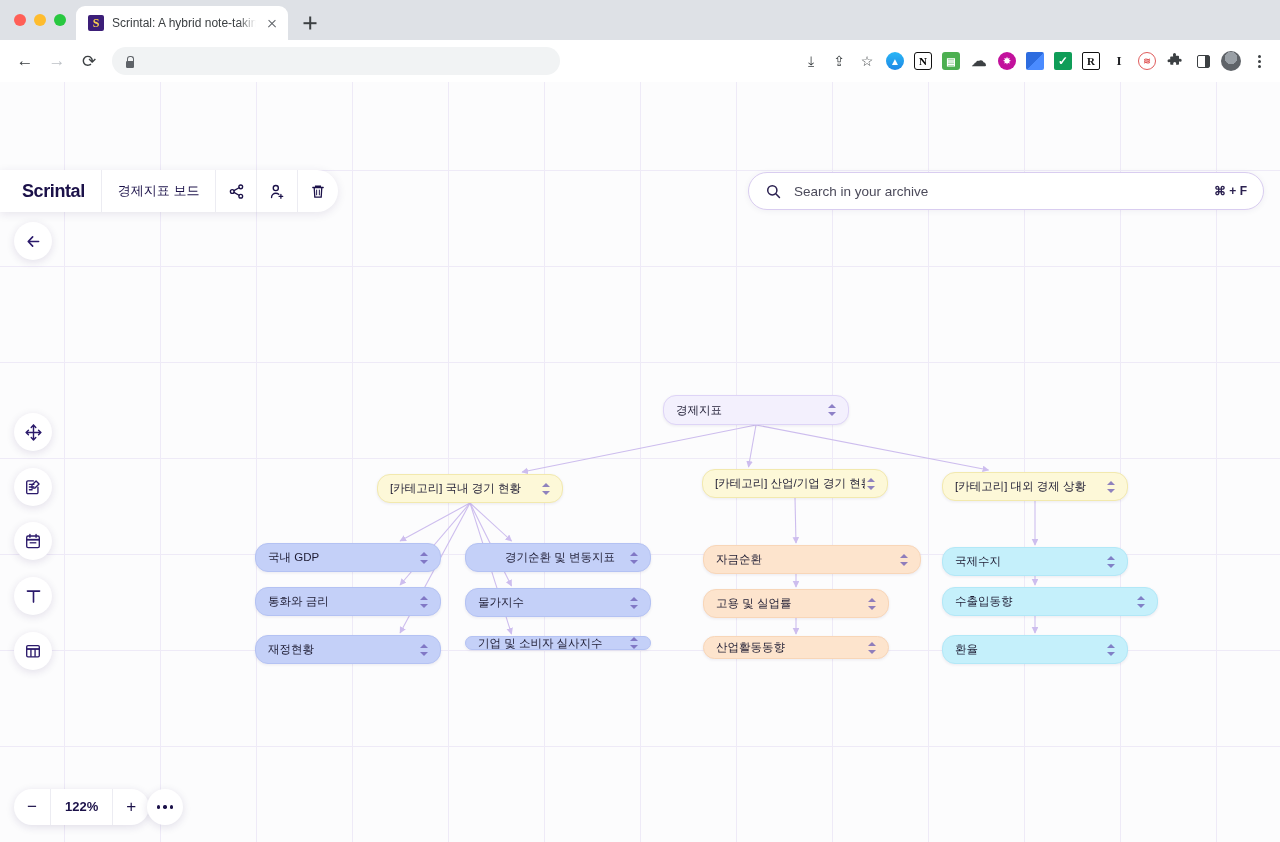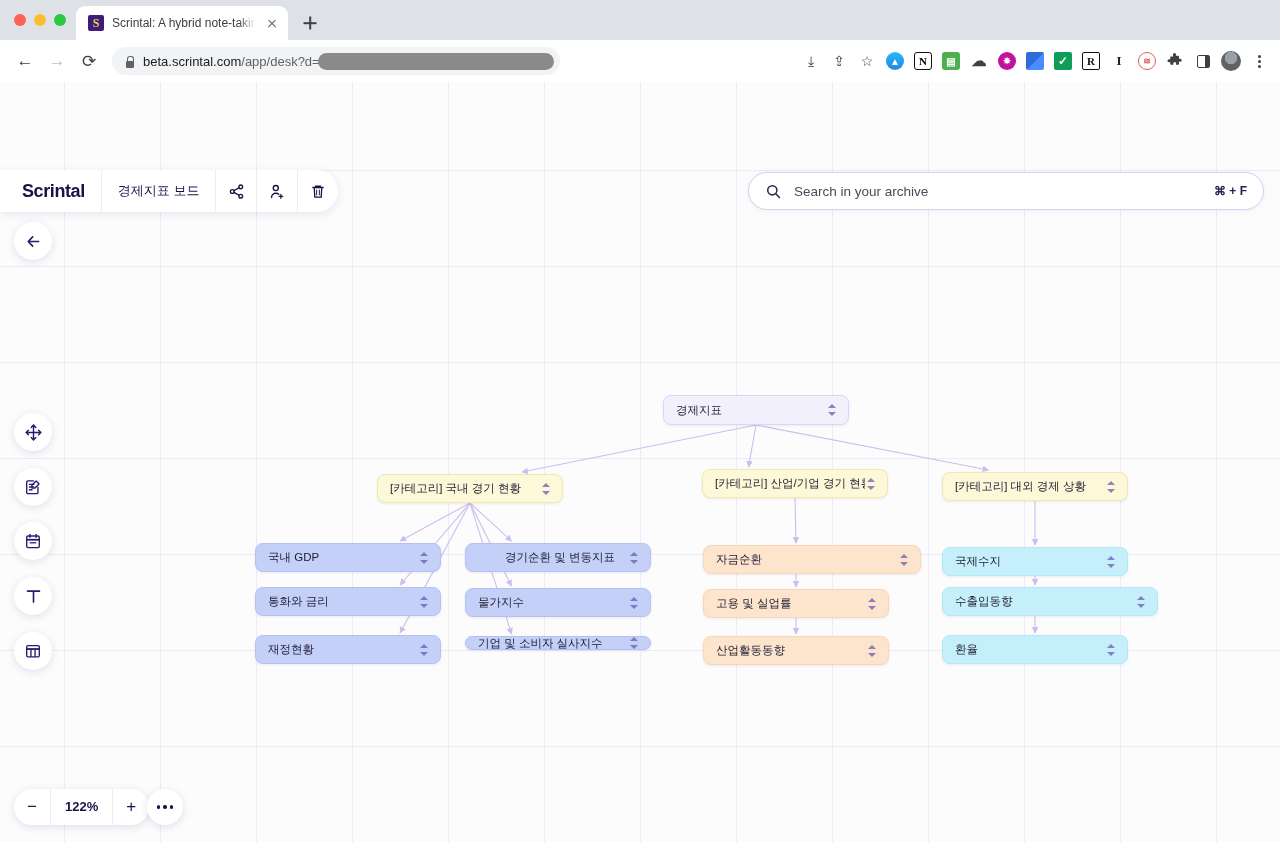--- a/index.html
+++ b/index.html
@@ -207,21 +207,21 @@
     background: #fff; box-shadow: 0 2px 9px rgba(40,20,90,.13);
     display: flex; align-items: center; justify-content: center; gap: 3px;
   }
   .more-btn i { width: 3.4px; height: 3.4px; border-radius: 50%; background: #1b1149; display: block; }
 
   
   #edges { position: absolute; left: 0; top: 0; width: 1280px; height: 760px; pointer-events: none; }
   .node {
     position: absolute;
     display: flex; align-items: center;
-    border-radius: 8px;
+    border-radius: 13px;
     padding: 0 10px 0 12px;
     box-shadow: 0 1px 3px rgba(40,20,90,.08);
   }
   .node-label {
     font-size: 11.5px; color: #1d1b32; white-space: nowrap;
     flex: 1; overflow: hidden;
   }
   .spinner { width: 12px; height: 16px; position: relative; flex: none; opacity: .75; }
   .spinner::before, .spinner::after {
     content: ""; position: absolute; left: 2px;
@@ -255,21 +255,20 @@
     <div class="newtab"></div>
   </div>
 
   <div class="toolbar">
     <div class="nav-btn">←</div>
     <div class="nav-btn disabled">→</div>
     <div class="nav-btn">⟳</div>
 
     <div class="omnibox">
       <span class="lock"></span>
-      <span class="url-text"><span>beta.scrintal.com</span><span class="dim">/app/desk?d=</span><span class="url-redaction"></span></span>
     </div>
 
     <div class="tb-icons">
       <div class="tb-icon">⤓</div>
       <div class="tb-icon">⇪</div>
       <div class="tb-icon">☆</div>
       <div class="tb-icon">
           <span class="ext ext-scrintal">▲</span>
         </div>
       <div class="tb-icon">
@@ -496,21 +495,21 @@
         <span class="spinner"></span>
       </div>
       <div class="node n-peach" style="left: 703px; top: 463px; width: 218px; height: 29px;">
         <span class="node-label">자금순환</span>
         <span class="spinner"></span>
       </div>
       <div class="node n-peach" style="left: 703px; top: 507px; width: 186px; height: 29px;">
         <span class="node-label">고용 및 실업률</span>
         <span class="spinner"></span>
       </div>
-      <div class="node n-peach" style="left: 703px; top: 554px; width: 186px; height: 29px;">
+      <div class="node n-peach" style="left: 703px; top: 554px; width: 186px; height: 23px;">
         <span class="node-label">산업활동동향</span>
         <span class="spinner"></span>
       </div>
       <div class="node n-cyan" style="left: 942px; top: 465px; width: 186px; height: 29px;">
         <span class="node-label">국제수지</span>
         <span class="spinner"></span>
       </div>
       <div class="node n-cyan" style="left: 942px; top: 505px; width: 216px; height: 29px;">
         <span class="node-label">수출입동향</span>
         <span class="spinner"></span>

